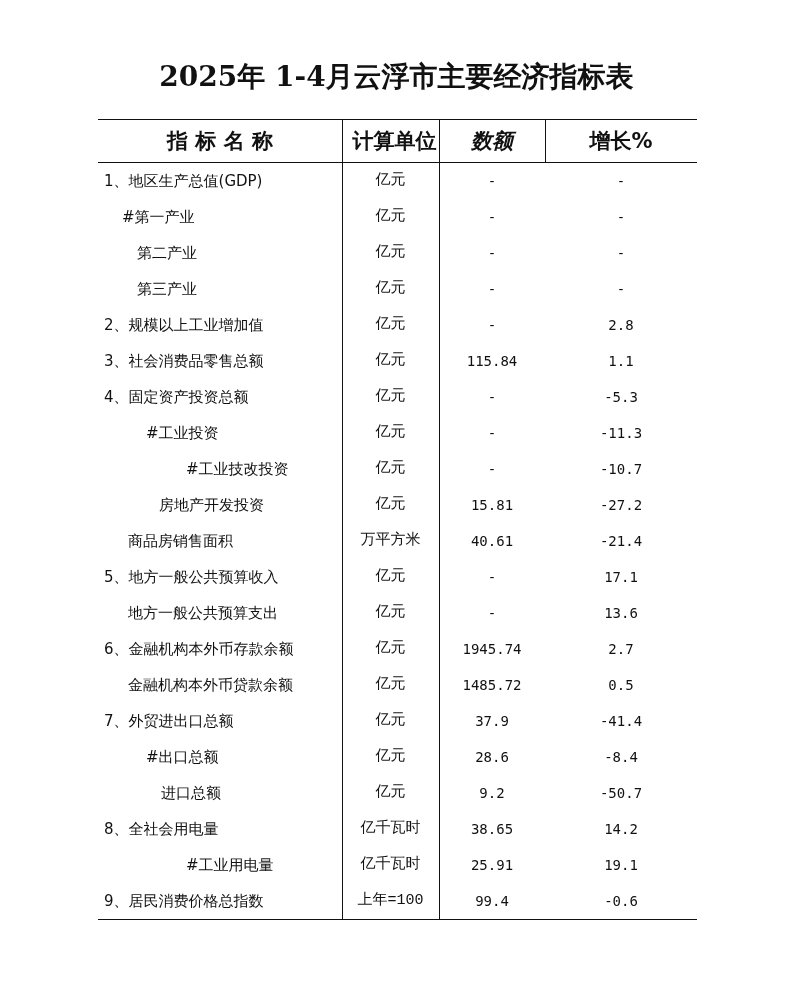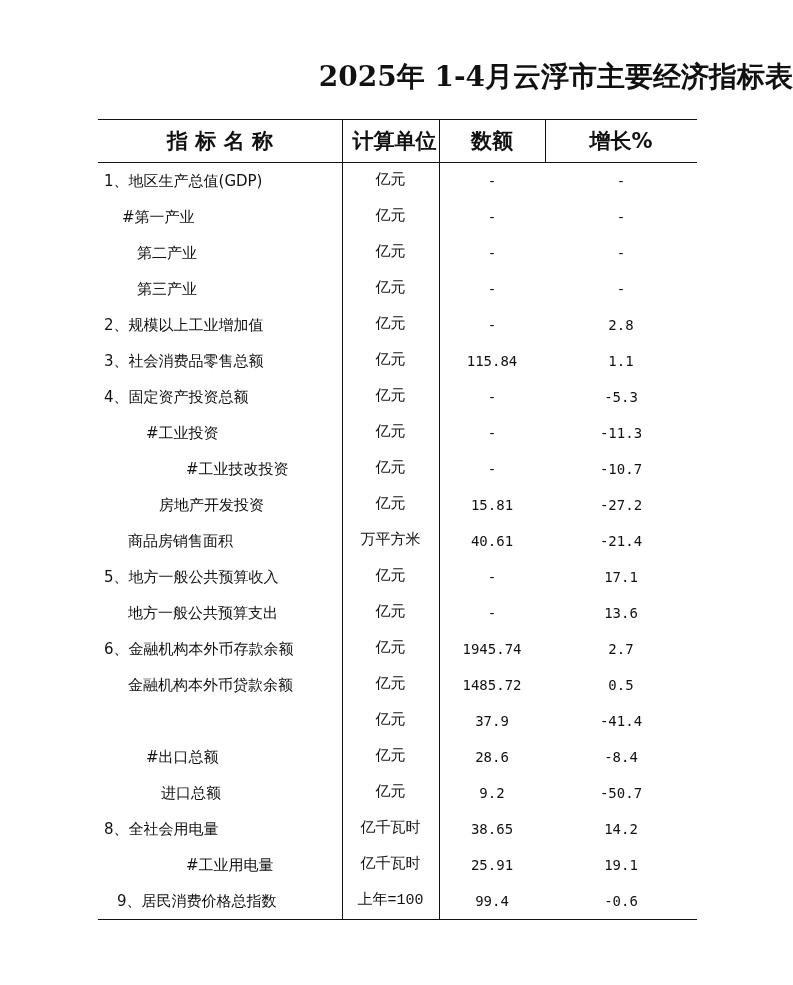--- a/index.html
+++ b/index.html
@@ -1,18 +1,18 @@
 <!DOCTYPE html>
 <html><head>
 <meta charset="utf-8">
 <style>
   html, body { margin: 0; padding: 0; background: #ffffff; }
   body { width: 793px; height: 985px; position: relative; overflow: hidden;
          font-family: "DejaVu Sans", sans-serif; color: #111; }
-  .title { position: absolute; top: 58px; left: 0; width: 793px; text-align: right;
+  .title { position: absolute; top: 58px; left: 0; width: 793px; text-align: center;
            font-family: "DejaVu Serif", serif; font-weight: bold; font-size: 28px;
            letter-spacing: 0px; color: #111; }
   .table { position: absolute; left: 98px; top: 119px; width: 599px; }
   .hdr { position: relative; height: 42px; border-top: 1.5px solid #111; border-bottom: 1.5px solid #111; }
   .hcell { position: absolute; top: 0; height: 42px; line-height: 42px; text-align: center;
            font-weight: bold; font-size: 21px; }
   .vline { position: absolute; top: 0; bottom: 0; width: 0; border-left: 1.3px solid #111; }
   .body { position: relative; }
   .row { position: relative; height: 36px; line-height: 36px; font-size: 15px; }
   .c-name { position: absolute; left: 6px; top: 0; white-space: nowrap; }
@@ -25,21 +25,21 @@
 </style>
 </head>
 <body>
 
 <div class="title">2025年 1-4月云浮市主要经济指标表</div>
 
 <div class="table">
   <div class="hdr">
     <div class="hcell" style="left:0;width:244px;">指 标 名 称</div>
     <div class="hcell" style="left:248px;width:97px;">计算单位</div>
-    <div class="hcell" style="left:341px;width:106px;">数额</div>
+    <div class="hcell" style="left:341px;width:106px;font-style:italic;">数额</div>
     <div class="hcell" style="left:447px;width:152px;">增长%</div>
     <div class="vline" style="left:244px;"></div>
     <div class="vline" style="left:341px;"></div>
     <div class="vline" style="left:447px;"></div>
   </div>
   <div class="body bottom" id="tbody">
     <div class="vline" style="left:244px;"></div>
     <div class="vline" style="left:341px;"></div>
   <div class="row">
         <span class="c-name" style="left: 6px;">1、地区生产总值(GDP)</span>
@@ -125,20 +125,21 @@
         <span class="c-val">1945.74</span>
         <span class="c-grow">2.7</span>
       </div>
       <div class="row">
         <span class="c-name" style="left: 30px;">金融机构本外币贷款余额</span>
         <span class="c-unit">亿元</span>
         <span class="c-val">1485.72</span>
         <span class="c-grow">0.5</span>
       </div>
       <div class="row">
+        <span class="c-name" style="left: 6px;">7、外贸进出口总额</span>
         <span class="c-unit">亿元</span>
         <span class="c-val">37.9</span>
         <span class="c-grow">-41.4</span>
       </div>
       <div class="row">
         <span class="c-name" style="left: 48px;">#出口总额</span>
         <span class="c-unit">亿元</span>
         <span class="c-val">28.6</span>
         <span class="c-grow">-8.4</span>
       </div>
@@ -154,19 +155,19 @@
         <span class="c-val">38.65</span>
         <span class="c-grow">14.2</span>
       </div>
       <div class="row">
         <span class="c-name" style="left: 54px; margin-left: 34px;">#工业用电量</span>
         <span class="c-unit">亿千瓦时</span>
         <span class="c-val">25.91</span>
         <span class="c-grow">19.1</span>
       </div>
       <div class="row">
-        <span class="c-name" style="left: 6px; margin-left: 13px;">9、居民消费价格总指数</span>
+        <span class="c-name" style="left: 6px;">9、居民消费价格总指数</span>
         <span class="c-unit">上年=100</span>
         <span class="c-val">99.4</span>
         <span class="c-grow">-0.6</span>
       </div>
     </div>
 </div>
 
 </body></html>

